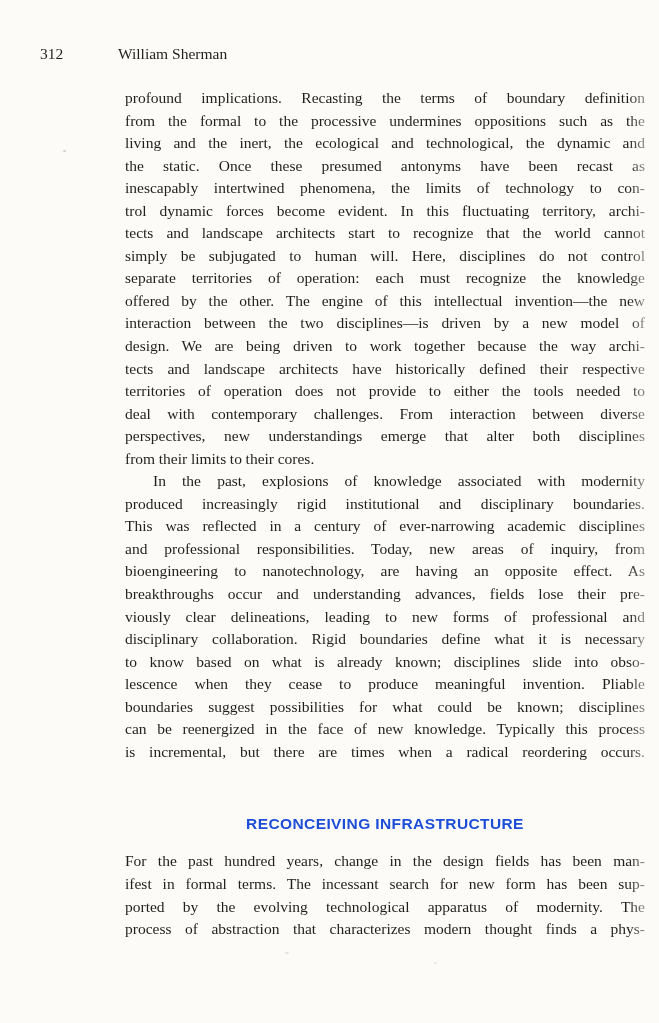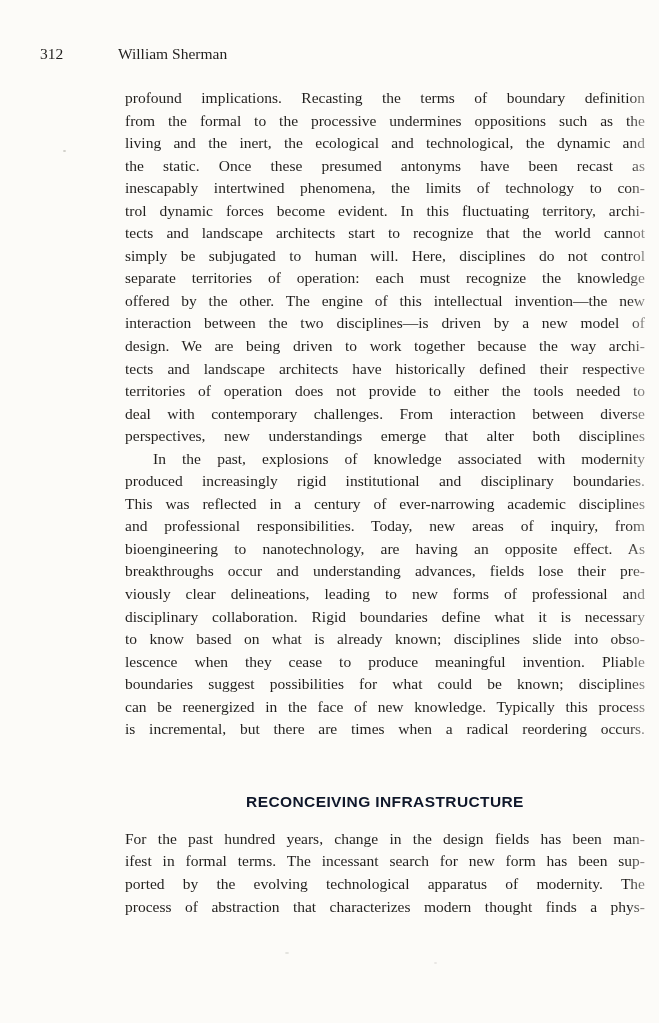--- a/index.html
+++ b/index.html
@@ -52,21 +52,21 @@
   .line-indent { text-indent: 28px; }
   .section-heading {
     margin-top: 51px;
     margin-bottom: 16px;
     text-align: center;
     font-family: "Liberation Sans", sans-serif;
     font-weight: bold;
     font-size: 15.5px;
     line-height: 20px;
     letter-spacing: 0.4px;
-    color: #0f172a;
+    color: #1d4ed8;
   }
   
   .scan-fade-right {
     position: absolute;
     top: 0;
     right: 0;
     width: 30px;
     height: 1023px;
     background: linear-gradient(to right,
       rgba(252,251,248,0) 0%,
@@ -104,20 +104,21 @@
         <div class="line">tects and landscape architects start to recognize that the world cannot</div>
         <div class="line">simply be subjugated to human will. Here, disciplines do not control</div>
         <div class="line">separate territories of operation: each must recognize the knowledge</div>
         <div class="line">offered by the other. The engine of this intellectual invention—the new</div>
         <div class="line">interaction between the two disciplines—is driven by a new model of</div>
         <div class="line">design. We are being driven to work together because the way archi-</div>
         <div class="line">tects and landscape architects have historically defined their respective</div>
         <div class="line">territories of operation does not provide to either the tools needed to</div>
         <div class="line">deal with contemporary challenges. From interaction between diverse</div>
         <div class="line">perspectives, new understandings emerge that alter both disciplines</div>
+        <div class="line line-last">from their limits to their cores.</div>
       </div>
     <div class="paragraph">
         <div class="line line-indent">In the past, explosions of knowledge associated with modernity</div>
         <div class="line">produced increasingly rigid institutional and disciplinary boundaries.</div>
         <div class="line">This was reflected in a century of ever-narrowing academic disciplines</div>
         <div class="line">and professional responsibilities. Today, new areas of inquiry, from</div>
         <div class="line">bioengineering to nanotechnology, are having an opposite effect. As</div>
         <div class="line">breakthroughs occur and understanding advances, fields lose their pre-</div>
         <div class="line">viously clear delineations, leading to new forms of professional and</div>
         <div class="line">disciplinary collaboration. Rigid boundaries define what it is necessary</div>

